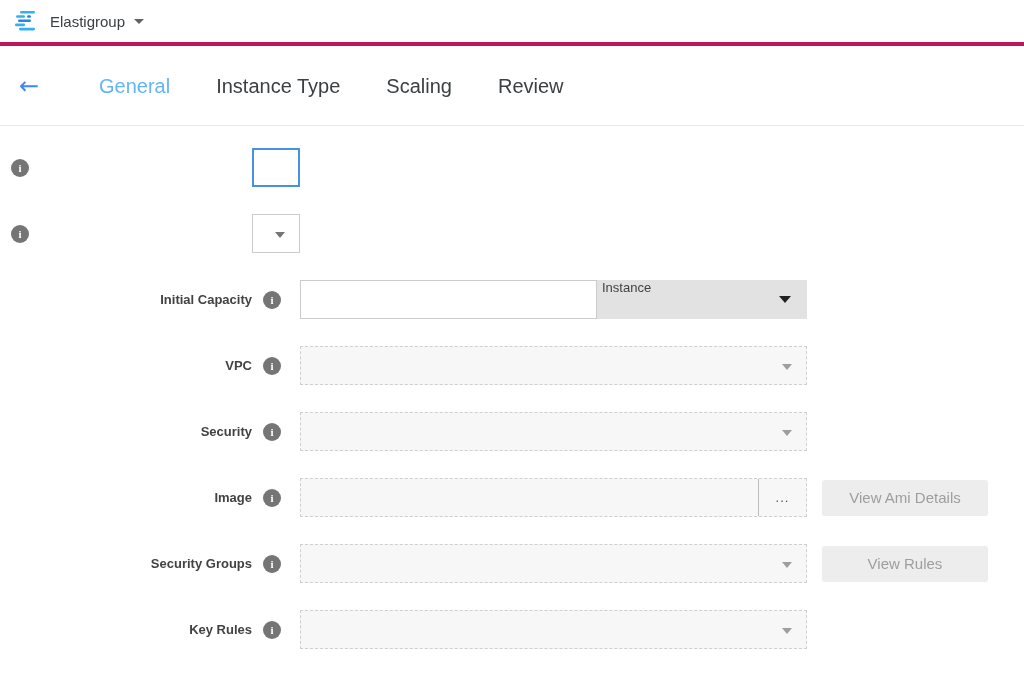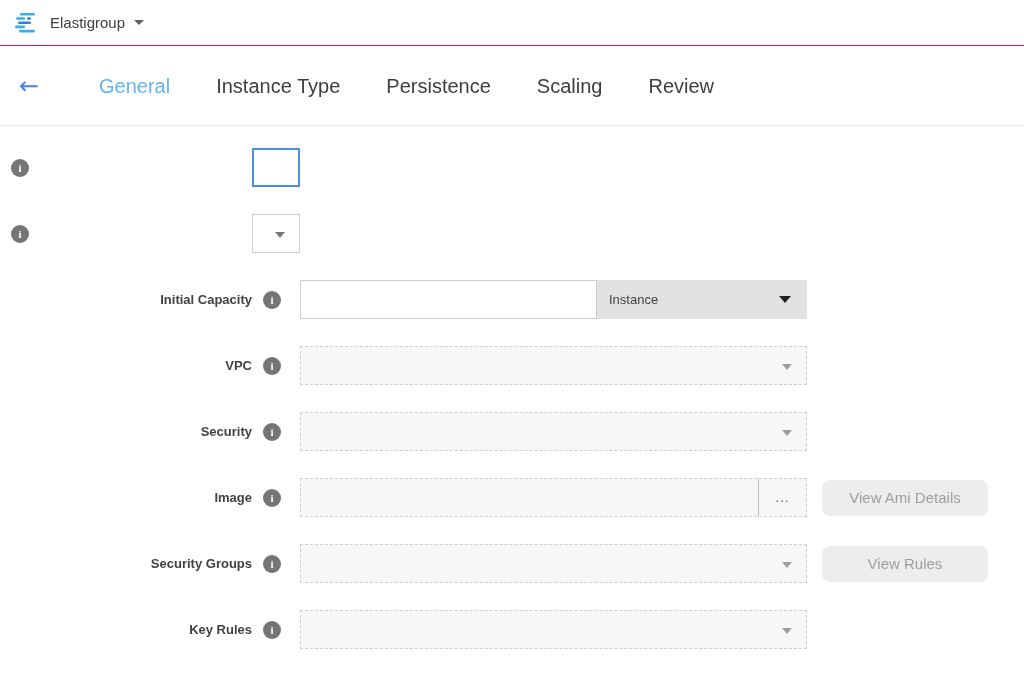--- a/index.html
+++ b/index.html
@@ -18,21 +18,21 @@
   }
   *{box-sizing:border-box;}
   html,body{margin:0;padding:0;}
   body{
     width:1024px;height:688px;background:#ffffff;overflow:hidden;
     font-family:"Liberation Sans", sans-serif;color:#3c4043;
   }
   
   .header{
     height:46px;display:flex;align-items:center;padding:0 14px;
-    border-bottom:1px solid #be185d;
+    border-bottom:4px solid #be185d;
   }
   .logo{width:26px;height:22px;display:block;}
   .app-switcher{display:flex;align-items:center;cursor:pointer;}
   .app-name{font-size:15px;color:#3c4043;margin-left:10px;}
   .caret-down{
     width:0;height:0;margin-left:9px;
     border-left:5px solid transparent;border-right:5px solid transparent;
     border-top:5px solid #5f6368;
   }
   
@@ -86,43 +86,43 @@
   .select.disabled{
     background:var(--disabled-bg);border:1px dashed var(--disabled-border);
     cursor:default;
   }
   .select.disabled .sel-caret{border-top-color:#9e9e9e;}
   
   .split{display:flex;height:39px;}
   .split .text-input{width:297px;}
   .unit-dropdown{
     width:210px;height:39px;background:var(--unit-dropdown-bg);
-    display:flex;align-items:center;position:relative;cursor:pointer;
-    padding-left:12px;font-size:13px;color:#424242;
+    display:flex;align-items:flex-start;position:relative;cursor:pointer;
+    padding-left:5px;font-size:13px;color:#424242;
   }
   .unit-dropdown .unit-caret{
     position:absolute;right:16px;top:16px;width:0;height:0;
     border-left:6px solid transparent;border-right:6px solid transparent;
     border-top:7px solid #212121;
   }
   
   .browse-field{
     width:100%;height:39px;background:var(--disabled-bg);
     border:1px dashed var(--disabled-border);position:relative;
   }
   .browse-btn{
     position:absolute;right:0;top:0;bottom:0;width:48px;
     border-left:1px solid #bdbdbd;display:flex;align-items:center;
     justify-content:center;color:#555;font-size:13px;letter-spacing:1px;
   }
   
   .action-cell{padding-left:15px;}
   .action-btn{
     width:166px;height:36px;background:var(--button-bg);
-    color:var(--button-text);border:none;border-radius:8px;
+    color:var(--button-text);border:none;border-radius:3px;
     font-size:15px;font-family:"Liberation Sans", sans-serif;
   }
 </style>
 </head>
 <body>
 
 <div class="header">
   <div class="app-switcher">
     <svg class="logo" viewBox="0 0 26 22">
       <rect x="6" y="1" width="15" height="2.6" rx="1.3" fill="#35aef2"></rect>
@@ -137,21 +137,20 @@
   </div>
 </div>
 
 <div class="tabbar">
   <button class="back-btn">
     <span>←</span>
   </button>
   <div class="tabs">
     <div class="tab active">General</div>
     <div class="tab">Instance Type</div>
-    <div class="tab">Persistence</div>
     <div class="tab">Scaling</div>
     <div class="tab">Review</div>
   </div>
 </div>
 
 <div class="form">
 
   <div class="row">
     <div class="icon-cell">
         <span class="info-icon">i</span>

